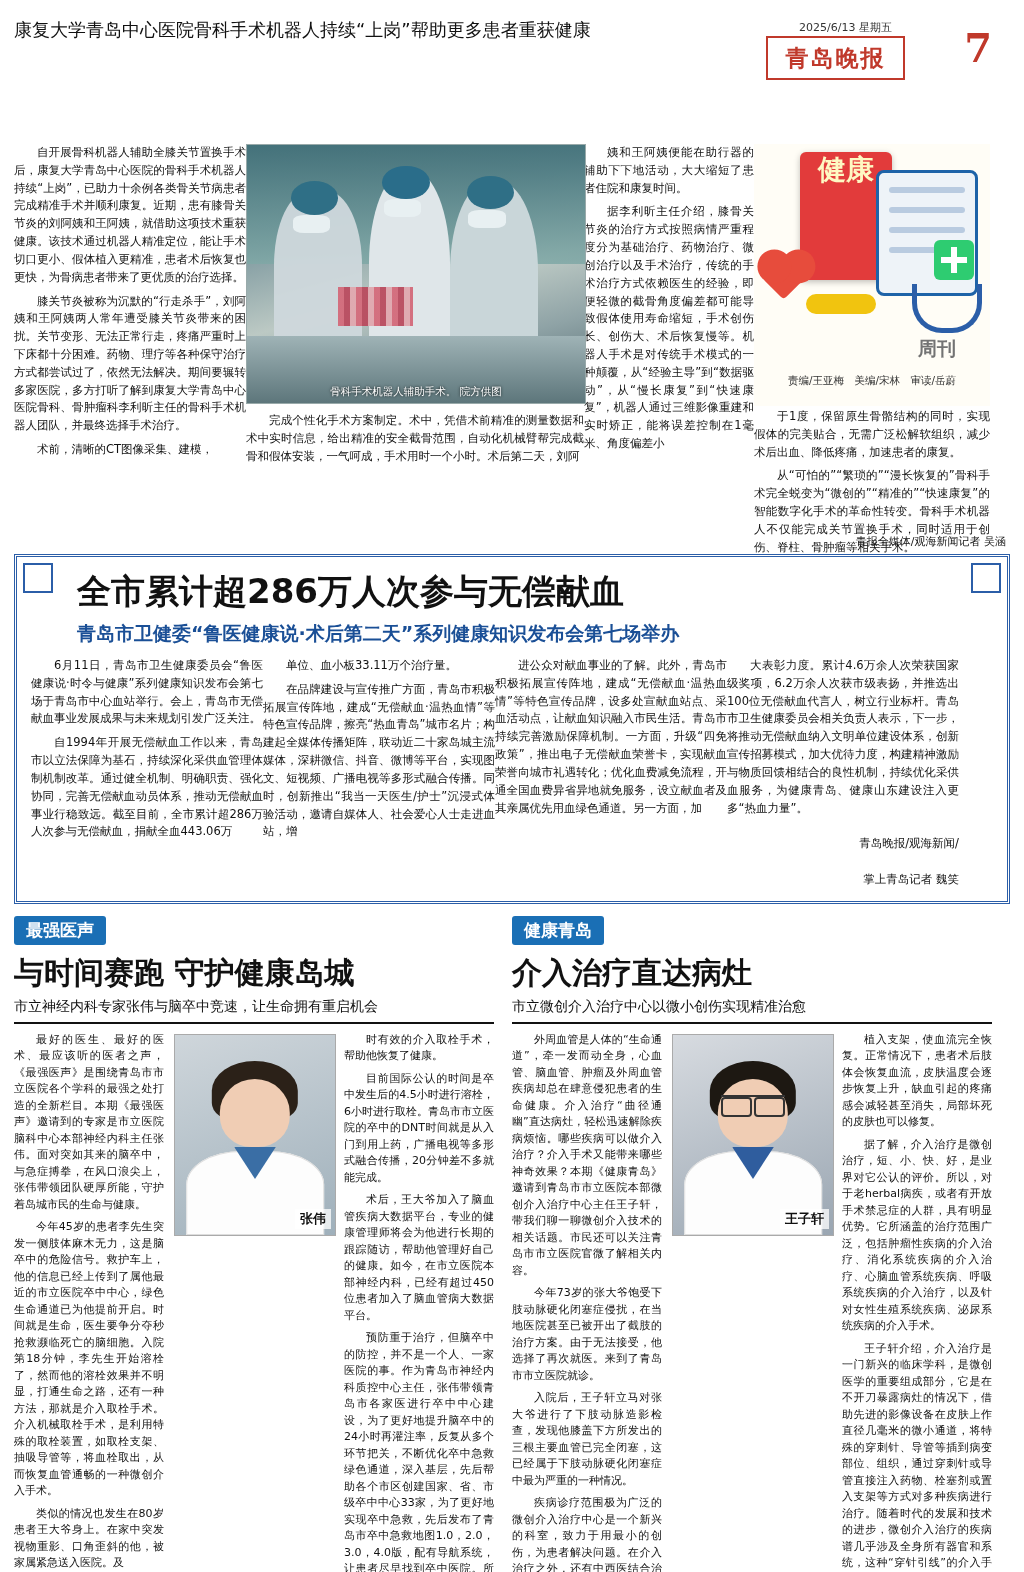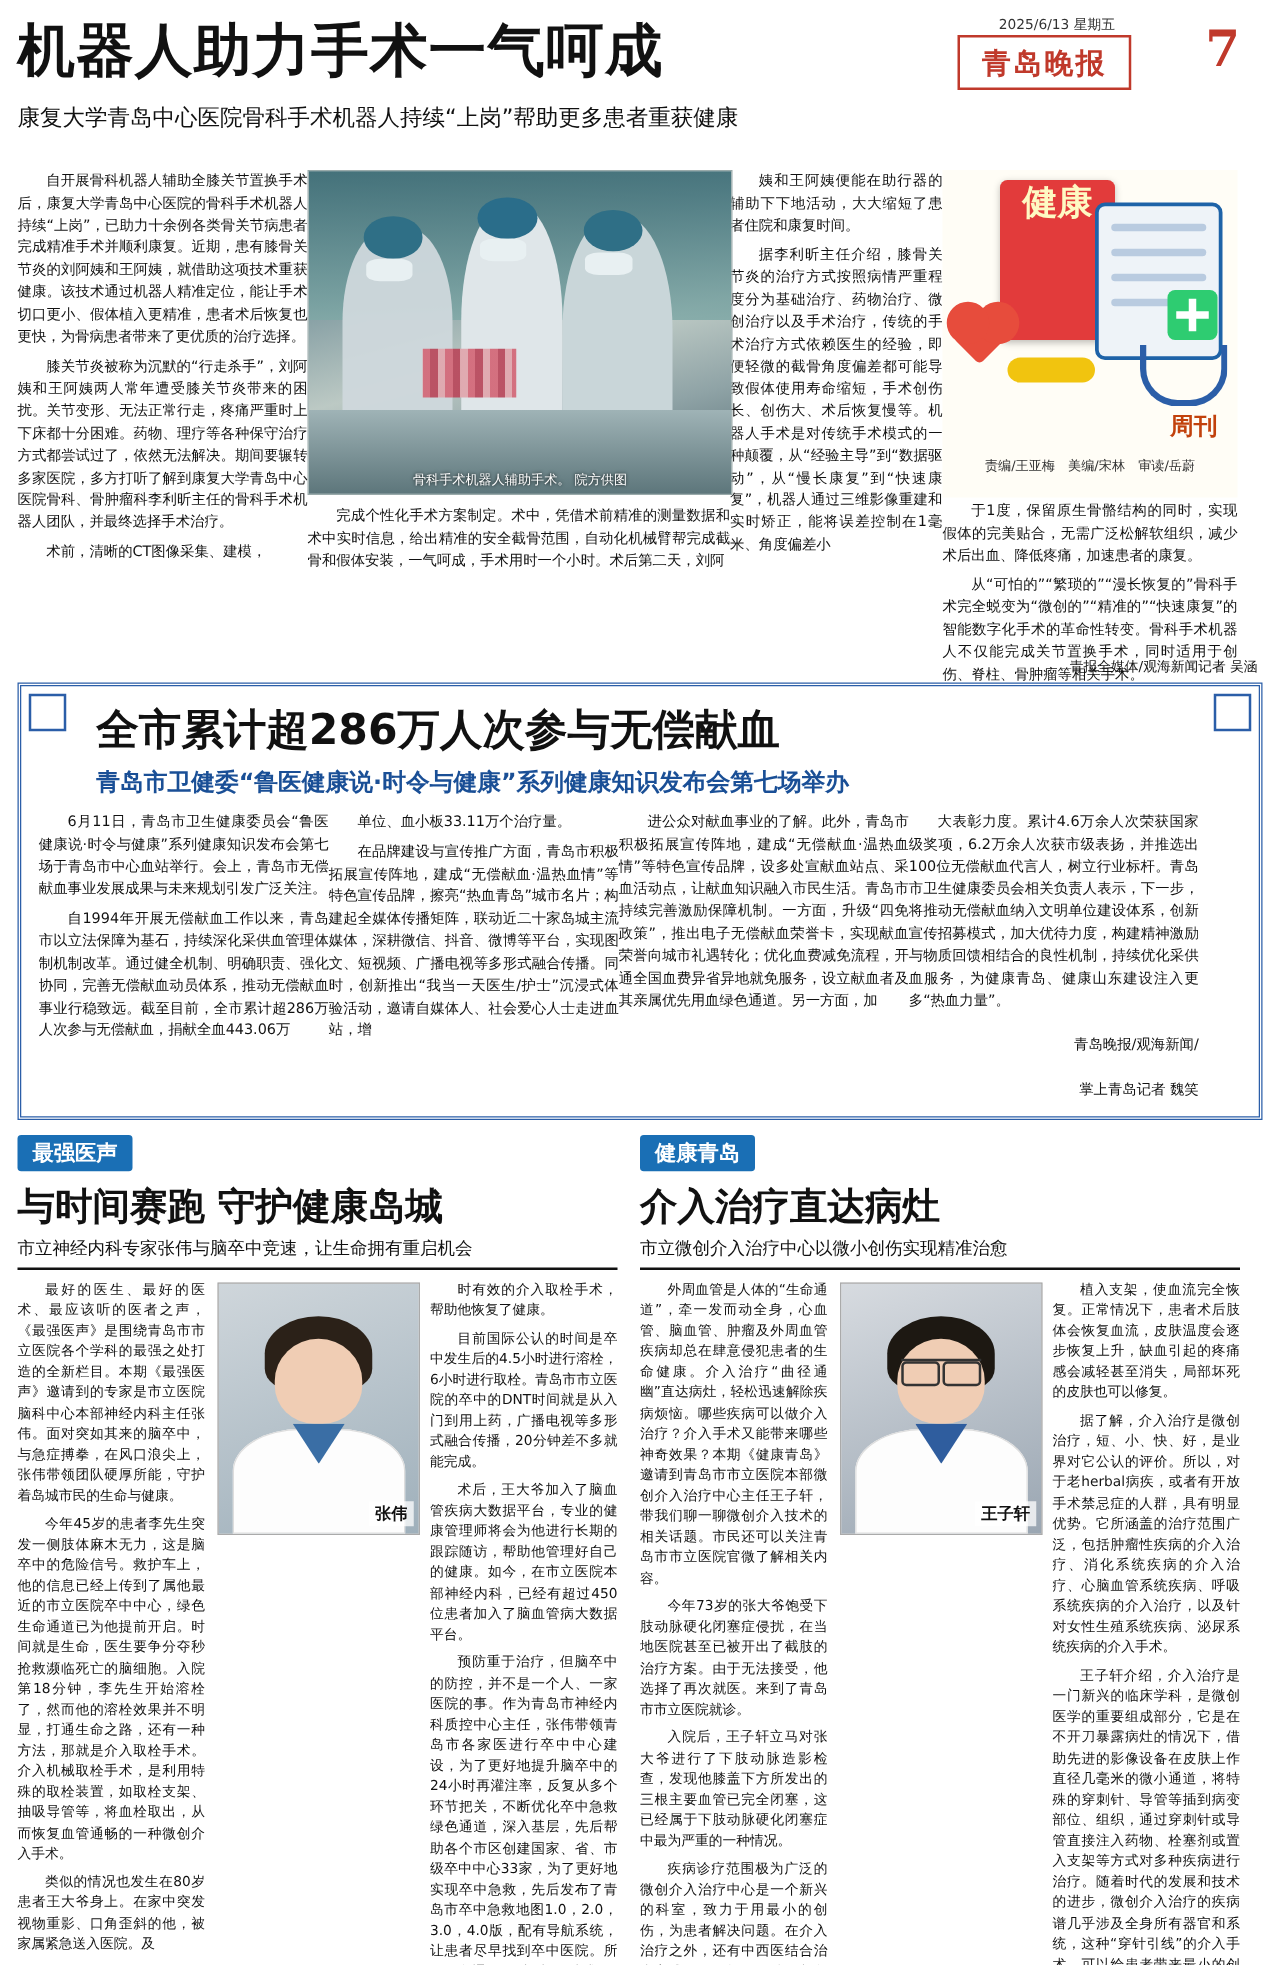--- a/index.html
+++ b/index.html
@@ -60,21 +60,21 @@
   .weekly .cross{position:absolute;right:16px;top:96px;width:40px;height:40px;background:#2ecc71;border-radius:6px;}
   .weekly .cross:before,.weekly .cross:after{content:"";position:absolute;background:#fff;}
   .weekly .cross:before{left:17px;top:7px;width:6px;height:26px;}
   .weekly .cross:after{left:7px;top:17px;width:26px;height:6px;}
   .weekly .heart{position:absolute;left:14px;top:118px;width:34px;height:30px;background:#e74c3c;transform:rotate(-45deg);border-radius:4px;}
   .weekly .heart:before,.weekly .heart:after{content:"";position:absolute;width:34px;height:34px;background:#e74c3c;border-radius:50%;}
   .weekly .heart:before{left:17px;top:0;}
   .weekly .heart:after{left:0;top:-17px;}
   .weekly .steth{position:absolute;right:8px;top:140px;width:60px;height:44px;border:5px solid #2b5ea8;border-top:none;border-radius:0 0 30px 30px;}
   .weekly .pills{position:absolute;left:52px;top:150px;width:70px;height:20px;background:#f1c40f;border-radius:10px;}
-  .weekly .label{position:absolute;right:16px;bottom:44px;font-size:19px;font-weight:bold;color:#c2410c;}
+  .weekly .label{position:absolute;right:34px;bottom:44px;font-size:19px;font-weight:bold;color:#737373;}
   .weekly .credits{position:absolute;left:0;bottom:18px;width:100%;text-align:center;font-size:10.5px;color:#333;}
   .byline-right{position:absolute;right:4px;bottom:-6px;font-size:11px;color:#111;}
 
   
   .boxed{margin-top:10px;border:3px double #2b5ea8;padding:10px 14px 12px 14px;position:relative;}
   .boxed .deco{position:absolute;left:6px;top:6px;width:26px;height:26px;border:2px solid #2b5ea8;}
   .boxed .deco2{position:absolute;right:6px;top:6px;width:26px;height:26px;border:2px solid #2b5ea8;}
   .boxed h2{font-size:34px;margin:2px 0 6px 46px;font-weight:bold;letter-spacing:0;}
   .boxed h3{font-size:19px;margin:0 0 10px 46px;font-weight:bold;color:#1a4f96;}
   .boxed .cols{display:flex;}
@@ -105,21 +105,20 @@
 </style>
 </head>
 <body>
 
 <div class="page">
 
   <div class="masthead">
     <div class="date-line">2025/6/13 星期五</div>
     <div class="page-num">7</div>
     <div class="logo-box">青岛晚报</div>
-    <h1 class="head-title">机器人助力手术一气呵成</h1>
     <div class="head-sub">康复大学青岛中心医院骨科手术机器人持续“上岗”帮助更多患者重获健康</div>
   </div>
 
   <div class="top-wrap">
 
     <div class="col c1">
       <p>自开展骨科机器人辅助全膝关节置换手术后，康复大学青岛中心医院的骨科手术机器人持续“上岗”，已助力十余例各类骨关节病患者完成精准手术并顺利康复。近期，患有膝骨关节炎的刘阿姨和王阿姨，就借助这项技术重获健康。该技术通过机器人精准定位，能让手术切口更小、假体植入更精准，患者术后恢复也更快，为骨病患者带来了更优质的治疗选择。</p>
       <p>膝关节炎被称为沉默的“行走杀手”，刘阿姨和王阿姨两人常年遭受膝关节炎带来的困扰。关节变形、无法正常行走，疼痛严重时上下床都十分困难。药物、理疗等各种保守治疗方式都尝试过了，依然无法解决。期间要辗转多家医院，多方打听了解到康复大学青岛中心医院骨科、骨肿瘤科李利昕主任的骨科手术机器人团队，并最终选择手术治疗。</p>
       <p>术前，清晰的CT图像采集、建模，</p>
     </div>
@@ -173,21 +172,21 @@
         <p>从“可怕的”“繁琐的”“漫长恢复的”骨科手术完全蜕变为“微创的”“精准的”“快速康复”的智能数字化手术的革命性转变。骨科手术机器人不仅能完成关节置换手术，同时适用于创伤、脊柱、骨肿瘤等相关手术。</p>
         <div class="byline-right">青报全媒体/观海新闻记者 吴涵</div>
       </div>
     </div>
   </div>
 
   <div class="boxed">
     <div class="deco"></div>
     <div class="deco2"></div>
     <h2>全市累计超286万人次参与无偿献血</h2>
-    <h3>青岛市卫健委“鲁医健康说·时令与健康”系列健康知识发布会第七场举办</h3>
+    <h3>青岛市卫健委“鲁医健康说·术后第二天”系列健康知识发布会第七场举办</h3>
     <div class="cols">
       <div class="col">
         <p>6月11日，青岛市卫生健康委员会“鲁医健康说·时令与健康”系列健康知识发布会第七场于青岛市中心血站举行。会上，青岛市无偿献血事业发展成果与未来规划引发广泛关注。</p>
         <p>自1994年开展无偿献血工作以来，青岛市以立法保障为基石，持续深化采供血管理体制机制改革。通过健全机制、明确职责、强化协同，完善无偿献血动员体系，推动无偿献血事业行稳致远。截至目前，全市累计超286万人次参与无偿献血，捐献全血443.06万</p>
       </div>
       <div class="col">
         <p>单位、血小板33.11万个治疗量。</p>
         <p>在品牌建设与宣传推广方面，青岛市积极拓展宣传阵地，建成“无偿献血·温热血情”等特色宣传品牌，擦亮“热血青岛”城市名片；构建起全媒体传播矩阵，联动近二十家岛城主流媒体，深耕微信、抖音、微博等平台，实现图文、短视频、广播电视等多形式融合传播。同时，创新推出“我当一天医生/护士”沉浸式体验活动，邀请自媒体人、社会爱心人士走进血站，增</p>
       </div>
       <div class="col">

